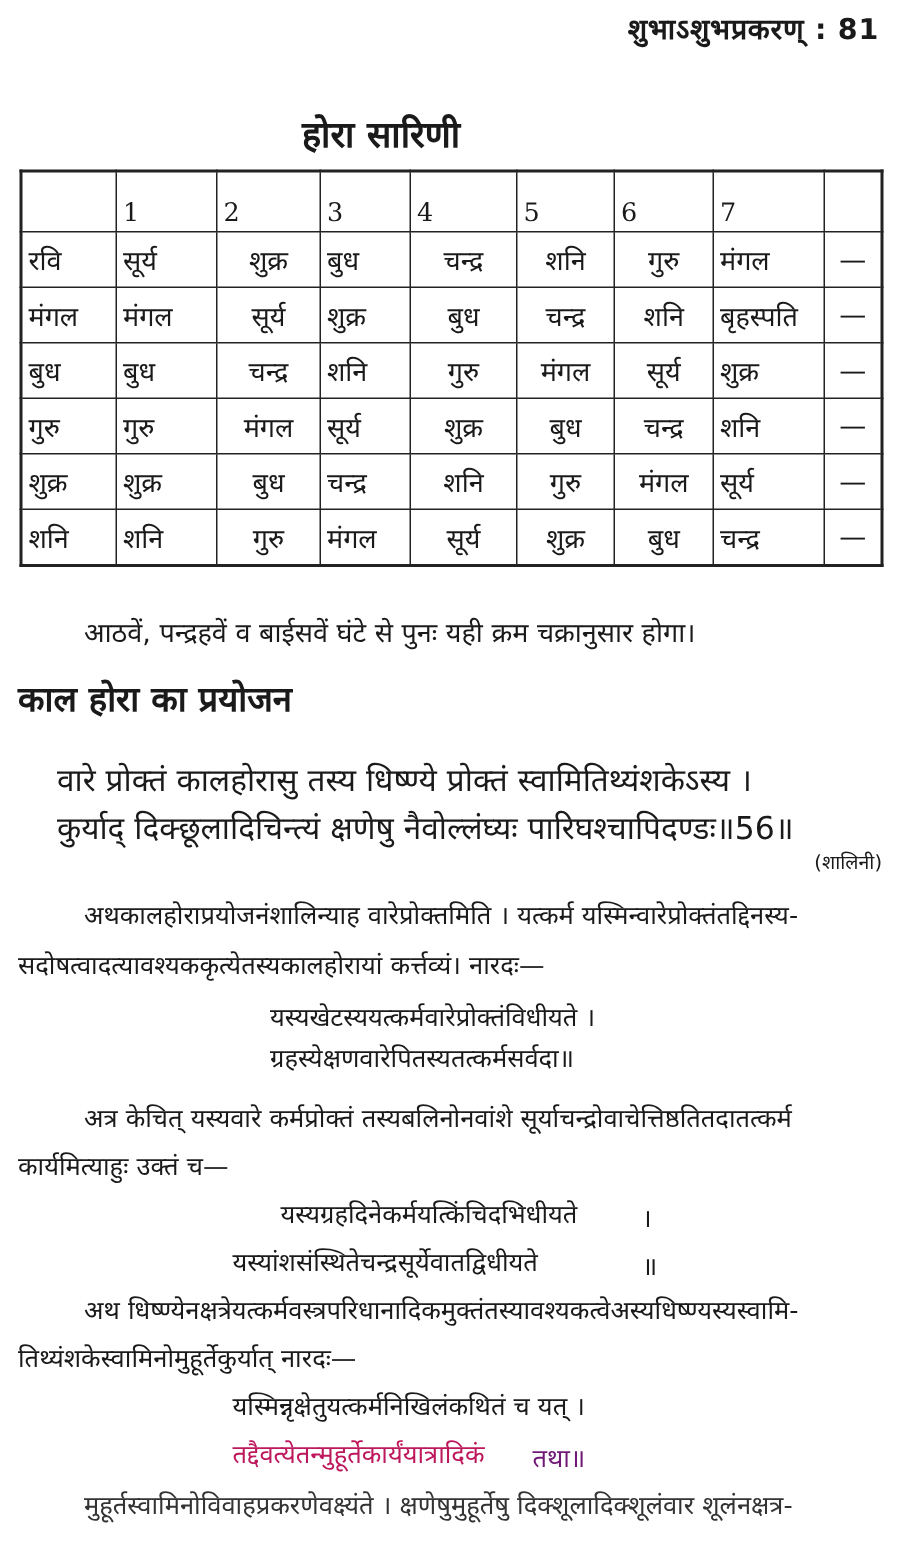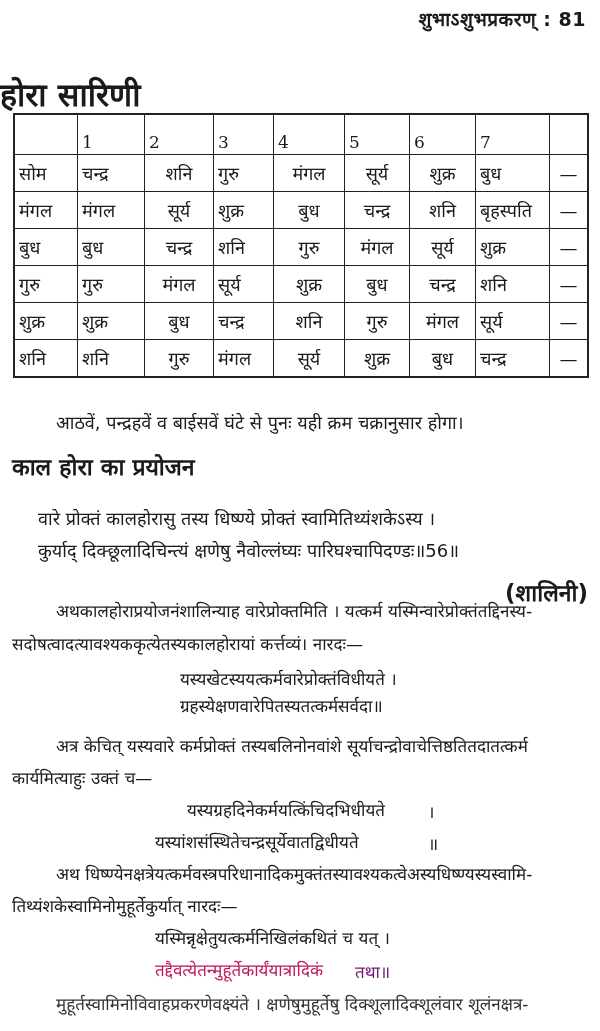--- a/index.html
+++ b/index.html
@@ -8,21 +8,21 @@
     background: #ffffff; color: #1a1a1a;
     font-family: "DejaVu Sans", sans-serif;
     position: relative;
   }
   .running-head {
     position: absolute; top: 6px; right: 14px;
     font-size: 19px; font-weight: bold; letter-spacing: 0.5px;
   }
   .table-title {
     position: absolute; top: 72px; left: 0; width: 508px;
-    font-size: 32px; font-weight: bold;
+    text-align: center; font-size: 24px; font-weight: bold;
   }
   table.hora {
     position: absolute; top: 113px; left: 13px;
     border-collapse: collapse; border: 2px solid #222;
   }
   table.hora td {
     border: 1.5px solid #222; padding: 0 4px; height: 36px;
     font-size: 18px; vertical-align: middle; white-space: nowrap;
   }
   table.hora tr.head td { height: 37px; vertical-align: bottom; padding-bottom: 2px; font-family: "DejaVu Serif", serif; font-size: 17px; }
@@ -33,24 +33,24 @@
   table.hora td.c4 { width: 62px; text-align: center; }
   table.hora td.c5 { width: 56px; text-align: center; }
   table.hora td.c6 { width: 57px; text-align: center; }
   table.hora td.c7 { width: 65px; }
   table.hora td.c8 { width: 29px; text-align: center; }
   table.hora tr.head td.c2, table.hora tr.head td.c4, table.hora tr.head td.c5, table.hora tr.head td.c6 { text-align: left; }
 
   .para { position: absolute; font-size: 17.5px; line-height: 1.2; white-space: nowrap; }
   .note { top: 412px; left: 56px; font-size: 18px; }
   .section-heading { top: 454px; left: 12px; font-size: 23px; font-weight: bold; }
-  .verse { left: 38px; font-size: 18px; }
+  .verse { left: 38px; font-size: 21px; }
   .verse1 { top: 508px; }
   .verse2 { top: 540px; }
-  .meter { top: 580px; right: 12px; font-size: 23px; font-weight: bold; }
+  .meter { top: 568px; right: 12px; font-size: 13px; font-weight: normal; }
   .prose { font-size: 17px; }
   .p1a { top: 601px; left: 56px; }
   .p1b { top: 634px; left: 12px; }
   .q1a { top: 669px; left: 180px; }
   .q1b { top: 696px; left: 180px; }
   .p2a { top: 736px; left: 56px; }
   .p2b { top: 768px; left: 12px; }
   .q2a { top: 800px; left: 155px; margin-left: 32px; }
   .q2b { top: 832px; left: 155px; }
   .danda { position: absolute; font-size: 17px; }
@@ -81,28 +81,28 @@
     <td class="c1">1</td>
     <td class="c2">2</td>
     <td class="c3">3</td>
     <td class="c4">4</td>
     <td class="c5">5</td>
     <td class="c6">6</td>
     <td class="c7">7</td>
     <td class="c8"></td>
   </tr>
   <tr>
-    <td class="c0">सोम</td>
-    <td class="c1">चन्द्र</td>
-    <td class="c2">शनि</td>
-    <td class="c3">गुरु</td>
-    <td class="c4">मंगल</td>
-    <td class="c5">सूर्य</td>
-    <td class="c6">शुक्र</td>
-    <td class="c7">बुध</td>
+    <td class="c0">रवि</td>
+    <td class="c1">सूर्य</td>
+    <td class="c2">शुक्र</td>
+    <td class="c3">बुध</td>
+    <td class="c4">चन्द्र</td>
+    <td class="c5">शनि</td>
+    <td class="c6">गुरु</td>
+    <td class="c7">मंगल</td>
     <td class="c8">—</td>
   </tr>
   <tr>
     <td class="c0">मंगल</td>
     <td class="c1">मंगल</td>
     <td class="c2">सूर्य</td>
     <td class="c3">शुक्र</td>
     <td class="c4">बुध</td>
     <td class="c5">चन्द्र</td>
     <td class="c6">शनि</td>

